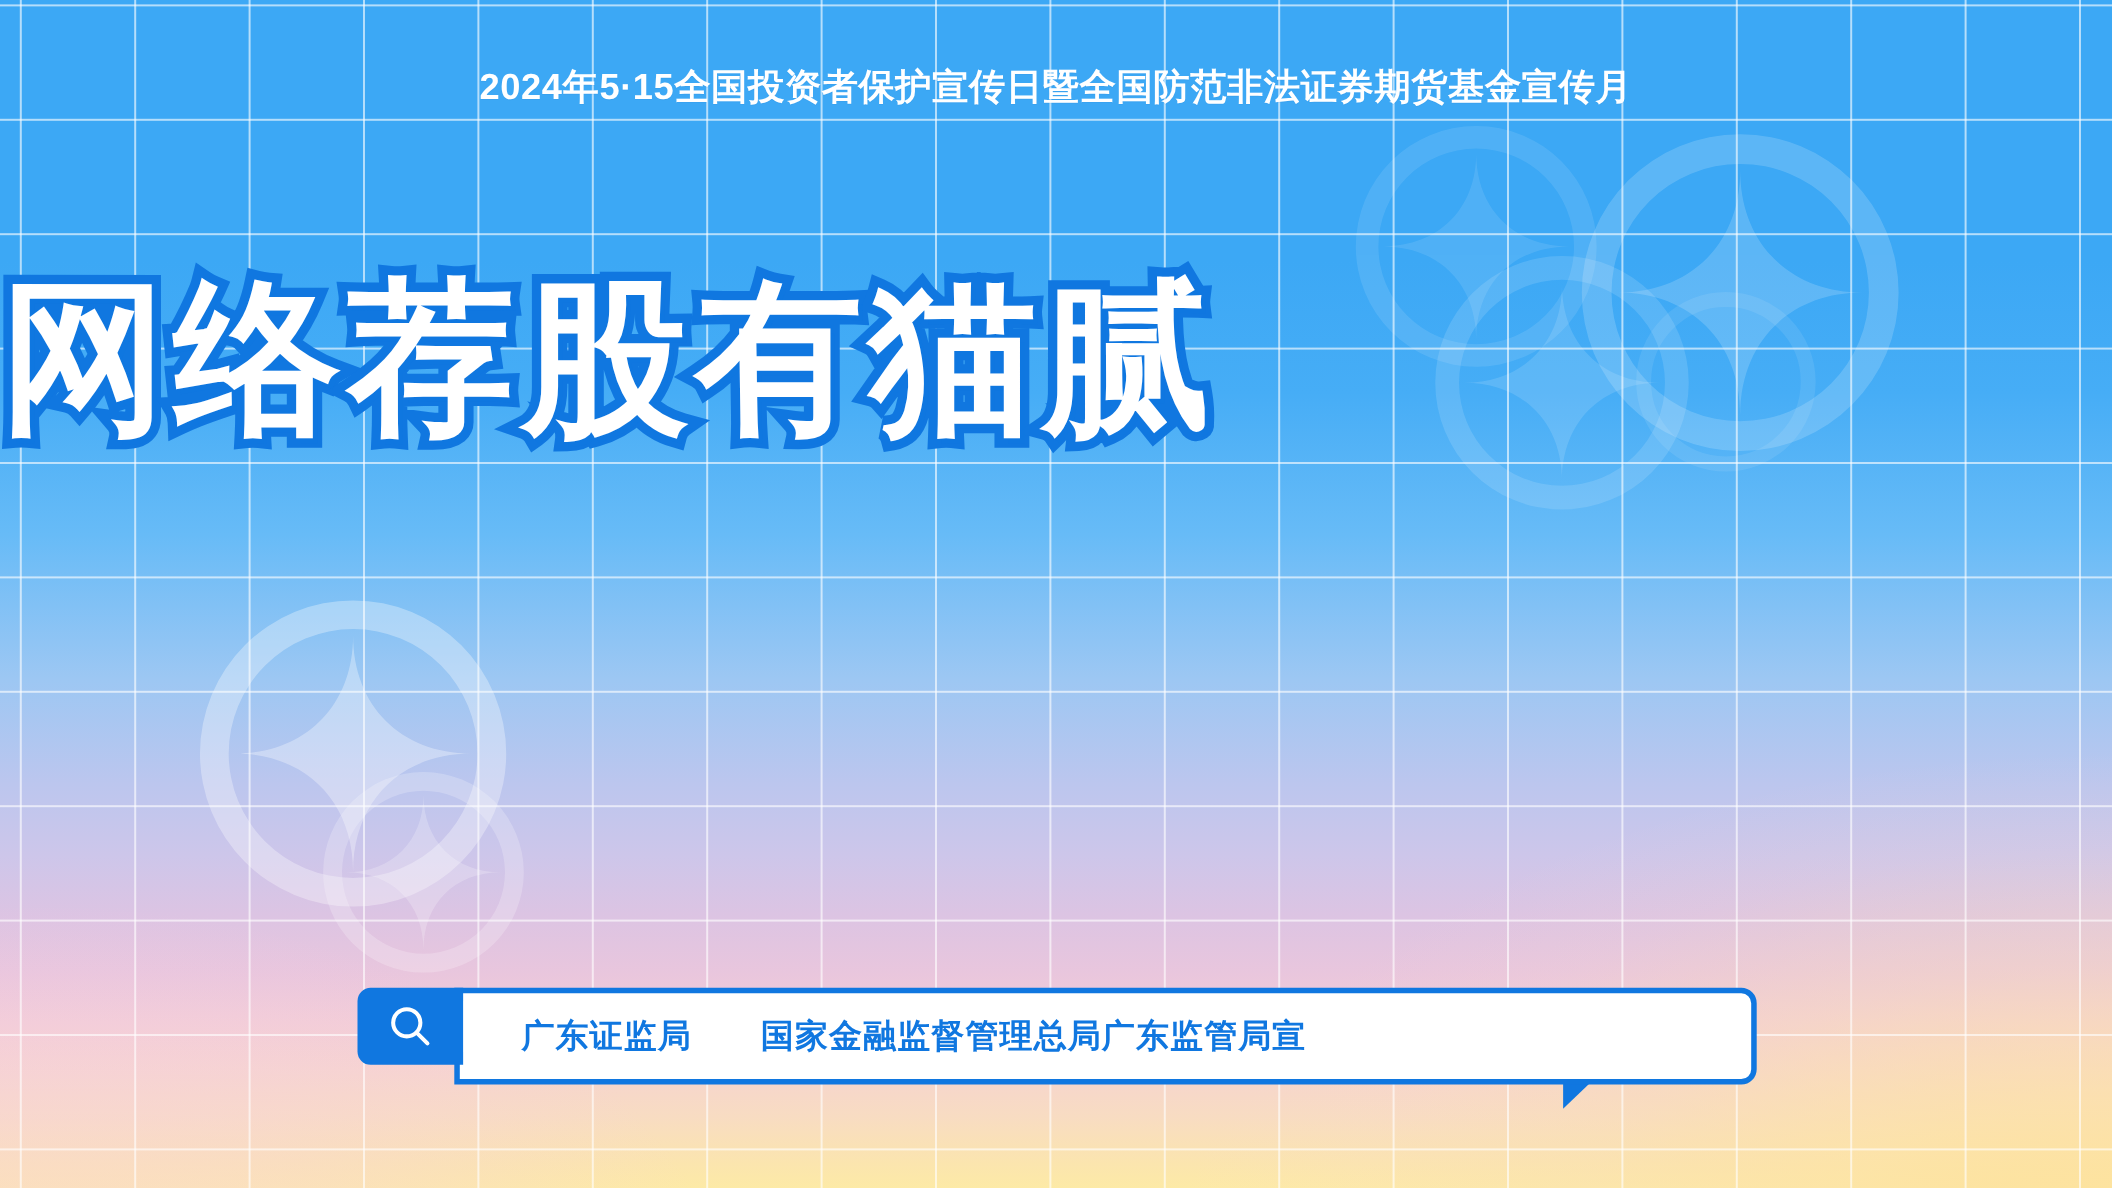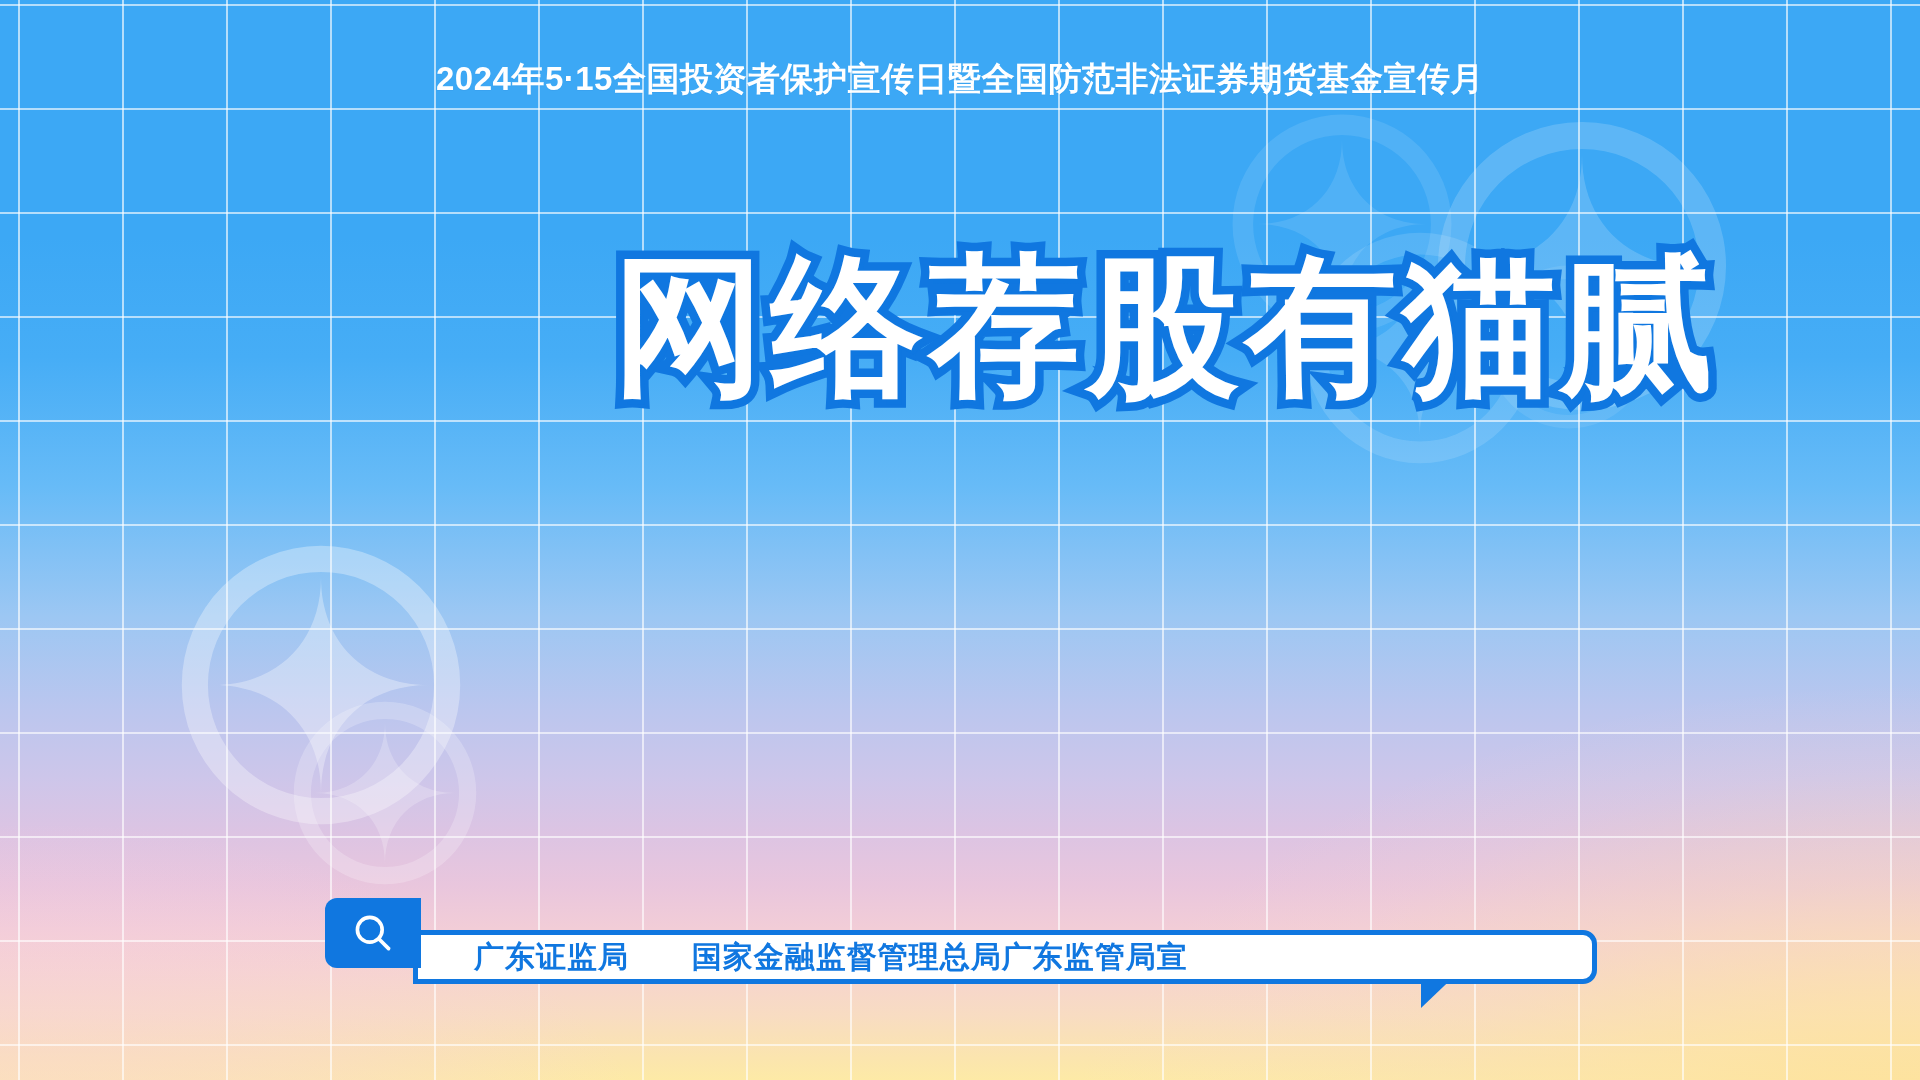--- a/index.html
+++ b/index.html
@@ -102,21 +102,21 @@
     white-space: nowrap;
     text-shadow: 0 1px 0 rgba(35,120,200,0.10);
   }
 
   
   .title-block {
     position: absolute;
     left: 0;
     top: 238px;
     width: 1719px;
-    text-align: right;
+    text-align: left;
   }
   .title-line {
     position: relative;
     display: block;
     font-size: 152px;
     line-height: 1.17;
     font-weight: 900;
     letter-spacing: 6px;
     white-space: nowrap;
     color: #ffffff;
@@ -152,29 +152,28 @@
     justify-content: center;
     z-index: 3;
   }
   .banner-icon svg { display:block; width: 44px; height: 44px; }
 
   .banner-box {
     position: absolute;
     left: 88px;
     top: 0;
     width: 1184px;
-    height: 54px;
+    height: 88px;
     background: #ffffff;
     border: 5px solid #1077e0;
     border-radius: 0 14px 14px 0;
     box-sizing: border-box;
     display: flex;
     align-items: center;
     z-index: 2;
-    margin-top: 32px;
   }
   .banner-text {
     color: #1077e0;
     font-size: 30px;
     font-weight: 700;
     letter-spacing: 1px;
     white-space: nowrap;
     margin-left: 56px;
   }
   .banner-sep { display: inline-block; width: 44px; }

